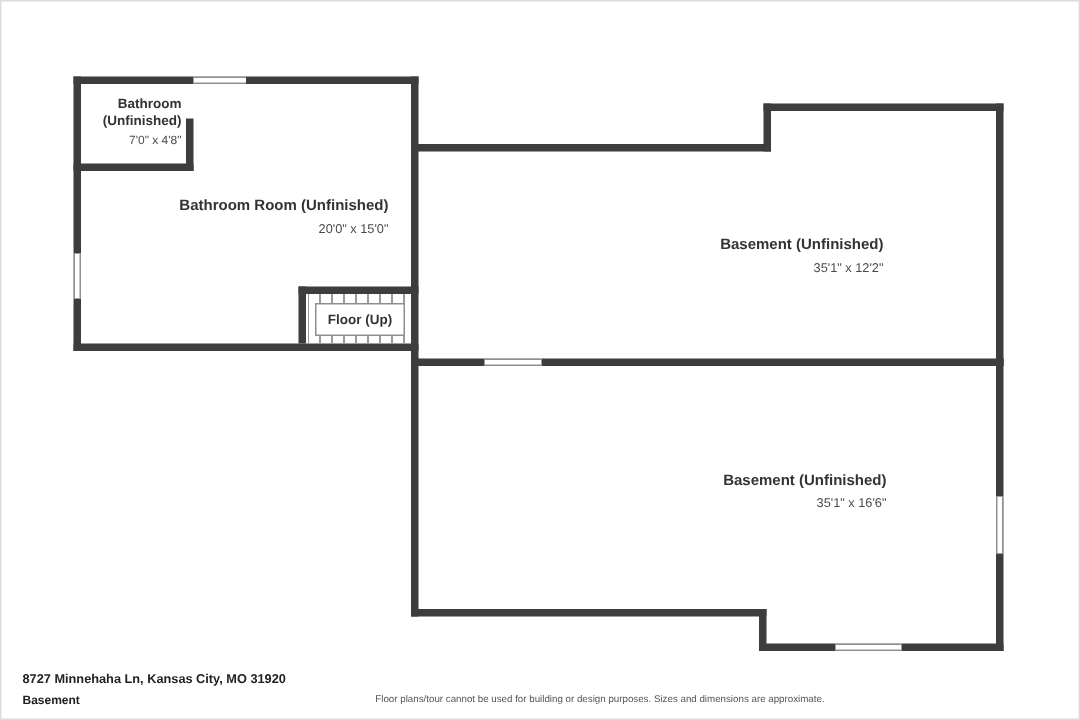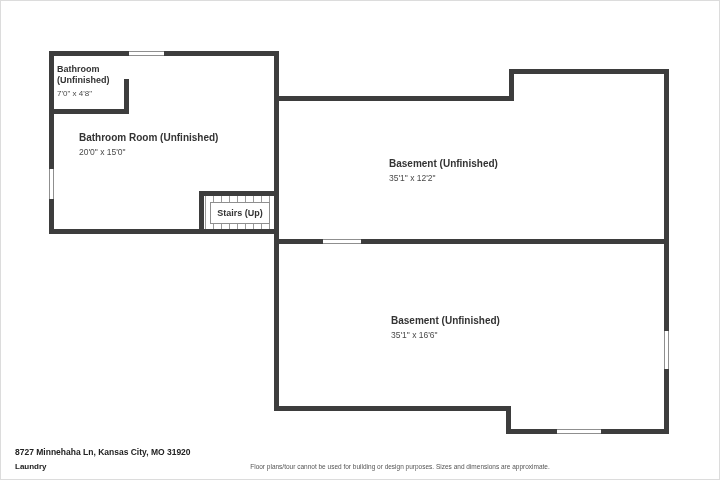--- a/index.html
+++ b/index.html
@@ -4,21 +4,21 @@
 <style>
   html,body{margin:0;padding:0;background:#fff;}
   .canvas{
     position:relative;width:720px;height:480px;background:#ffffff;
     box-sizing:border-box;border:1px solid #dcdcdc;overflow:hidden;
     font-family:"Liberation Sans", sans-serif;color:#323232;
   }
   .wall{position:absolute;background:#3d3d3d;}
   .window-h{position:absolute;height:5px;background:#fff;border-top:1px solid #8f8f8f;border-bottom:1px solid #8f8f8f;box-sizing:border-box;}
   .window-v{position:absolute;width:5px;background:#fff;border-left:1px solid #8f8f8f;border-right:1px solid #8f8f8f;box-sizing:border-box;}
-  .room-label{position:absolute;text-align:left;line-height:1.25;}
+  .room-label{position:absolute;text-align:right;line-height:1.25;}
   .room-name{font-size:10px;font-weight:600;color:#333;}
   .room-dims{font-size:8.5px;color:#4a4a4a;margin-top:2px;}
   .room-label.small .room-name{font-size:9px;}
   .room-label.small .room-dims{font-size:8px;}
   .stair-treads{position:absolute;background:repeating-linear-gradient(to right,#9a9a9a 0,#9a9a9a 1px,transparent 1px,transparent 8px);}
   .stairs-box{
     position:absolute;background:#fff;border:1px solid #8f8f8f;
     display:flex;align-items:center;justify-content:center;
     font-size:9px;font-weight:700;color:#333;
   }
@@ -39,21 +39,21 @@
   <div class="window-h" style="left:128px;top:50px;width:35px;"></div>
   <div class="window-v" style="left:48px;top:168px;height:30px;"></div>
 
   <div class="wall" style="left:48px;top:108px;width:80px;height:5px;"></div>
   <div class="wall" style="left:123px;top:78px;width:5px;height:35px;"></div>
 
   <div class="wall" style="left:198px;top:190px;width:5px;height:38px;"></div>
   <div class="wall" style="left:198px;top:190px;width:80px;height:5px;"></div>
   <div class="stair-treads" style="left:204px;top:195px;width:69px;height:33px;"></div>
   <div class="stairs-box" style="left:209px;top:201px;width:58px;height:20px;">
-    <span>Stairs (Up)</span>
+    <span>Floor (Up)</span>
   </div>
 
   <div class="wall" style="left:273px;top:95px;width:240px;height:5px;"></div>
   <div class="wall" style="left:508px;top:68px;width:5px;height:32px;"></div>
   <div class="wall" style="left:508px;top:68px;width:160px;height:5px;"></div>
   <div class="wall" style="left:663px;top:68px;width:5px;height:175px;"></div>
   <div class="wall" style="left:273px;top:238px;width:395px;height:5px;"></div>
   <div class="window-h" style="left:322px;top:238px;width:38px;"></div>
 
   <div class="wall" style="left:273px;top:238px;width:5px;height:172px;"></div>
@@ -78,16 +78,16 @@
     <div class="room-name">Basement (Unfinished)</div>
     <div class="room-dims">35'1" x 12'2"</div>
   </div>
 
   <div class="room-label" style="left:390px;top:314px;width:200px;">
     <div class="room-name">Basement (Unfinished)</div>
     <div class="room-dims">35'1" x 16'6"</div>
   </div>
 
   <div class="footer-address">8727 Minnehaha Ln, Kansas City, MO 31920</div>
-  <div class="footer-floor">Laundry</div>
+  <div class="footer-floor">Basement</div>
   <div class="footer-disclaimer">Floor plans/tour cannot be used for building or design purposes. Sizes and dimensions are approximate.</div>
 
 </div>
 
 </body></html>

